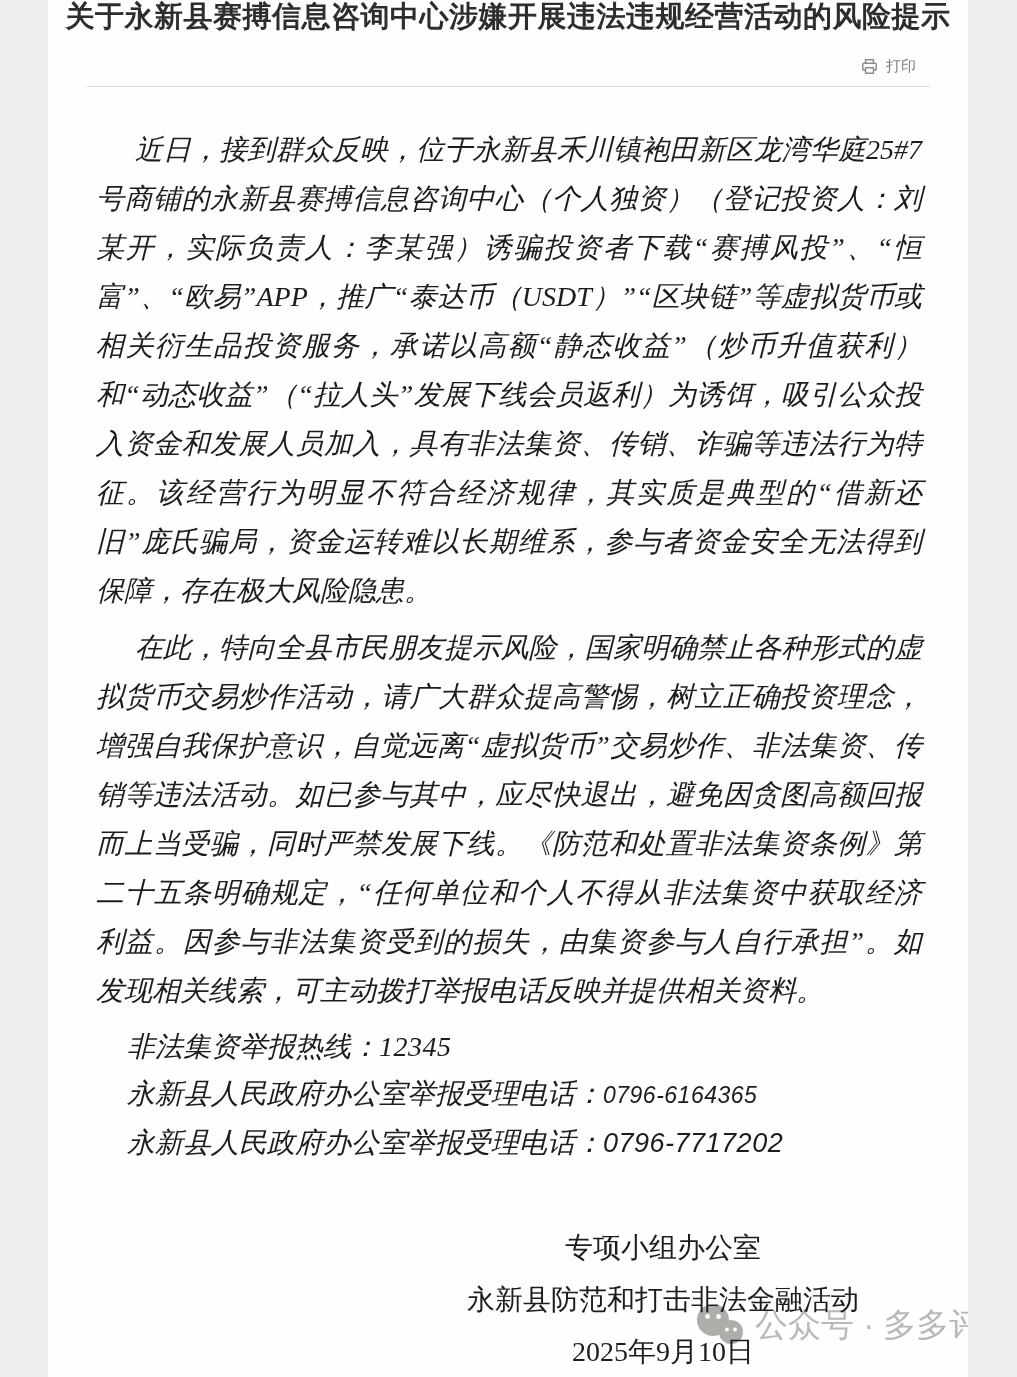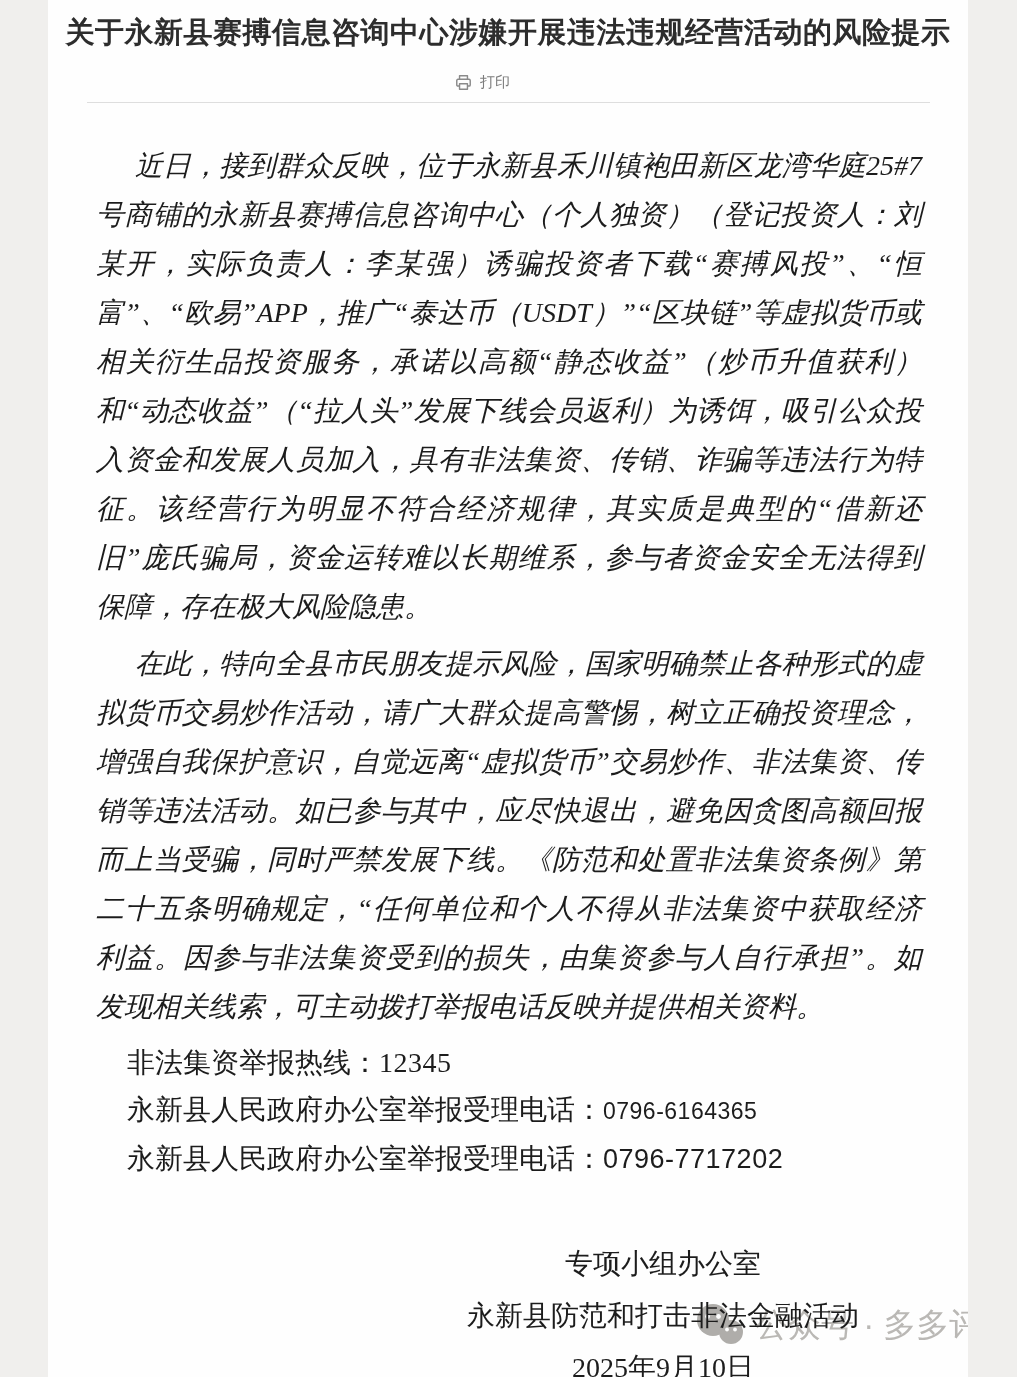--- a/index.html
+++ b/index.html
@@ -10,33 +10,32 @@
   }
   .page{
     position:relative;
     margin-left:48px;
     width:920px;
     min-height:1377px;
     background:#fefefe;
     overflow:hidden;
   }
   .doc-title{
-    padding-top:16px;
     text-align:center;
     font-family:"Liberation Sans","DejaVu Sans",sans-serif;
     font-weight:bold;
     font-size:29px;
     line-height:32px;
     color:#2d2d2d;
     letter-spacing:0.5px;
   }
   .print-row{
     margin-top:22px;
     display:flex;
-    justify-content:center;
+    justify-content:flex-end;
     align-items:center;
     gap:7px;
     padding-right:52px;
     height:24px;
   }
   .print-btn{
     display:flex;align-items:center;gap:7px;
     color:#7d7d7d;
     font-family:"Liberation Sans","DejaVu Sans",sans-serif;
     font-size:15px;
@@ -49,21 +48,21 @@
     margin:8px 38px 0 39px;
   }
   .content{
     padding:30px 38px 0 40px;
     font-size:28px;
     line-height:49px;
     color:#1c1c1c;
     text-align:justify;
   }
   .content p{margin:8px;text-indent:39px;font-style:italic;}
-  .hotlines{margin-top:2px;}
+  .hotlines{margin-top:2px;font-style:italic;}
   .hotline{line-height:47px;text-indent:39px;white-space:nowrap;}
   .hotline .num{font-family:"Liberation Sans","DejaVu Sans",sans-serif;font-size:27px;letter-spacing:0.5px;}
   .hotline .num-serif{font-family:"Liberation Serif","DejaVu Serif",serif;font-size:28px;}
   .hotline.small .num{font-size:23px;}
   .signature{
     position:relative;z-index:2;
     margin:55px 52px 0 auto;
     width:430px;
     text-align:center;
     font-family:"Liberation Sans","DejaVu Sans",sans-serif;

